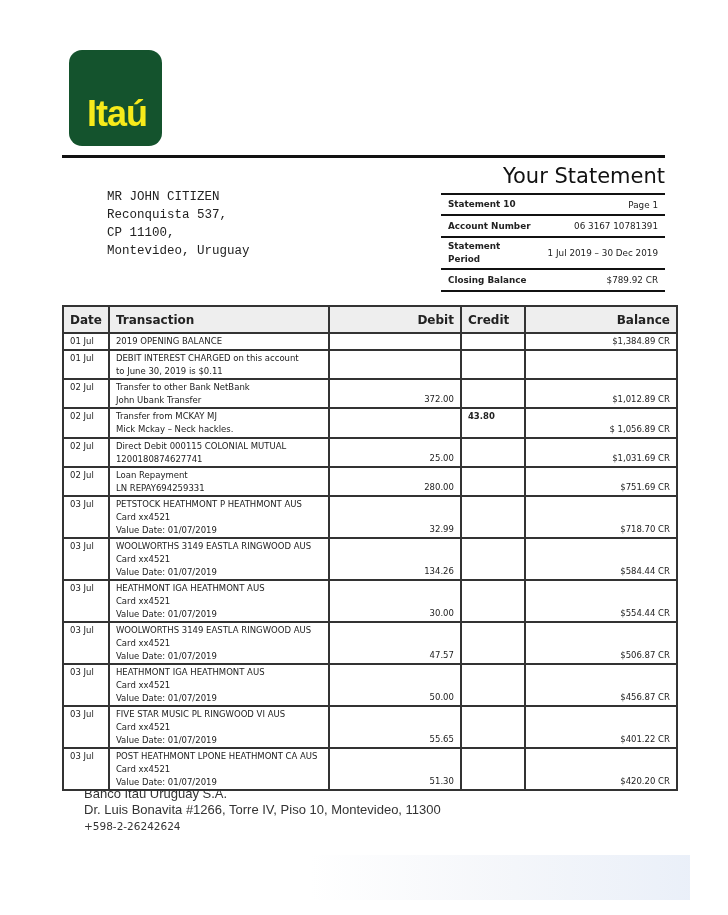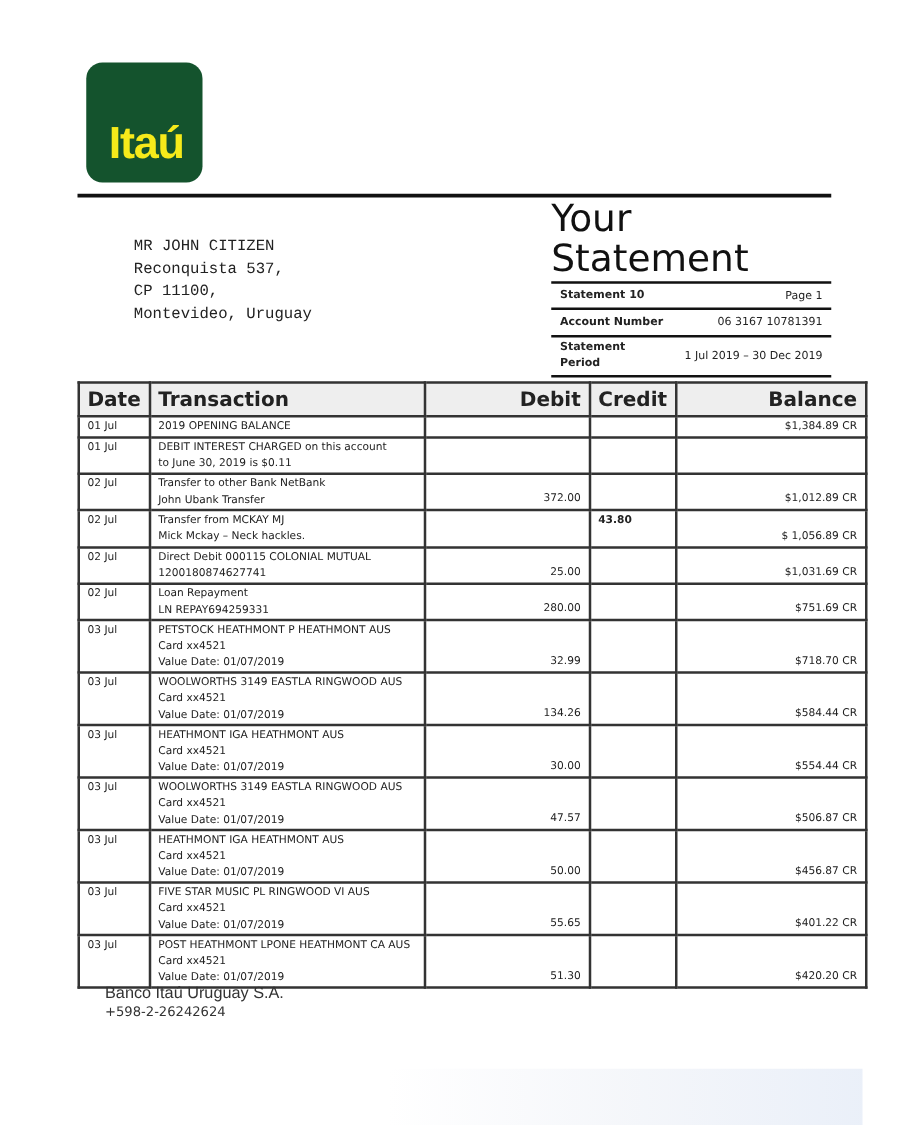--- a/index.html
+++ b/index.html
@@ -7,33 +7,33 @@
 
     .logo { position: absolute; left: 69px; top: 50px; width: 93px; height: 96px; background: #14532d; border-radius: 13px; }
     .logo-text { position: absolute; left: 4px; top: 44px; width: 88px; text-align: center; font-family: "Liberation Sans", sans-serif; font-weight: bold; font-size: 36px; letter-spacing: -1px; color: #f6ea1a; line-height: 40px; }
 
     .top-rule { position: absolute; left: 62px; top: 155px; width: 603px; height: 3px; background: #111; }
 
     .address { position: absolute; left: 107px; top: 188px; font-family: Liberation Mono, monospace; font-size: 12.5px; line-height: 18px; color: #222; }
     .address div { white-space: nowrap; }
 
     .summary { position: absolute; left: 441px; top: 160px; width: 224px; }
-    .summary-title { text-align: left; font-family: "DejaVu Sans", sans-serif; font-size: 30px; line-height: 32px; color: #111; padding-bottom: 1px; }
+    .summary-title { text-align: right; font-family: "DejaVu Sans", sans-serif; font-size: 21px; line-height: 32px; color: #111; padding-bottom: 1px; }
     .summary-row { display: flex; justify-content: space-between; align-items: center; border-top: 2px solid #111; padding: 0 7px; font-size: 8.8px; color: #222; }
     .summary-row:last-child { border-bottom: 2px solid #111; }
     .summary-row .lbl { font-weight: bold; line-height: 13px; }
     .summary-row .val { text-align: right; }
     .r1 { height: 19px; }
     .r2 { height: 20px; }
     .r3 { height: 30px; gap: 44px; }
     .r4 { height: 20px; }
 
     .txn-table { position: absolute; left: 62px; top: 305px; border-collapse: collapse; border: 2px solid #333; font-size: 8.5px; color: #222; }
     .txn-table th, .txn-table td { border: 2px solid #333; padding: 0 6px; vertical-align: top; }
-    .txn-table th { background: #eeeeee; font-size: 16px; font-weight: bold; height: 25px; vertical-align: middle; color: #222; }
+    .txn-table th { background: #eeeeee; font-size: 12px; font-weight: bold; height: 25px; vertical-align: middle; color: #222; }
     .txn-table td { line-height: 13px; padding-top: 1px; padding-bottom: 0; }
     .th-left { text-align: left; }
     .th-right { text-align: right; }
     td.num { text-align: right; vertical-align: bottom; padding-bottom: 1px; }
     td.credit-num { text-align: left; vertical-align: bottom; padding-bottom: 14px; font-weight: bold; }
     .desc-line { white-space: nowrap; }
 
     .footer { position: absolute; left: 84px; top: 786px; font-family: "Liberation Sans", sans-serif; font-size: 13px; line-height: 16px; color: #333; }
     .footer .phone { font-family: "DejaVu Sans", sans-serif; font-size: 10.5px; color: #333; }
 
@@ -230,16 +230,17 @@
         </td>
         <td class="num">51.30</td>
         <td class="credit-num"></td>
         <td class="num">$420.20 CR</td>
       </tr>
     </tbody>
 </table>
 
 <div class="footer">
   <div>Banco Itaú Uruguay S.A.</div>
+  <div>Dr. Luis Bonavita #1266, Torre IV, Piso 10, Montevideo, 11300</div>
   <div class="phone">+598-2-26242624</div>
 </div>
 
 <div class="smudge"></div>
 
 </body></html>

